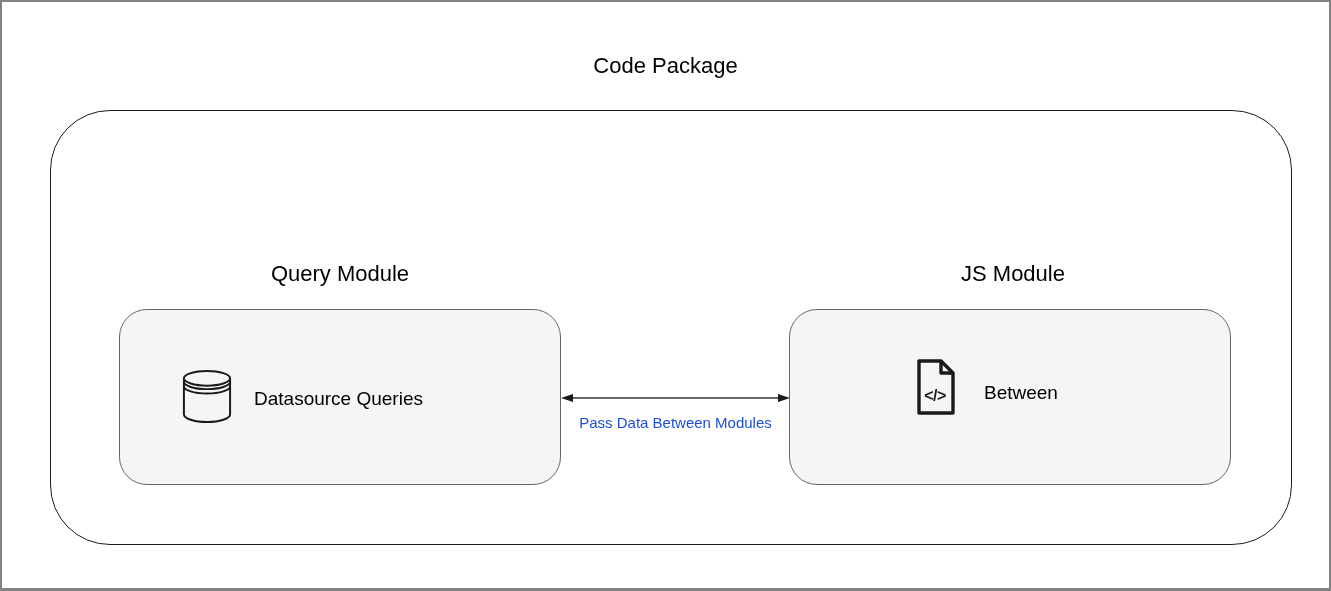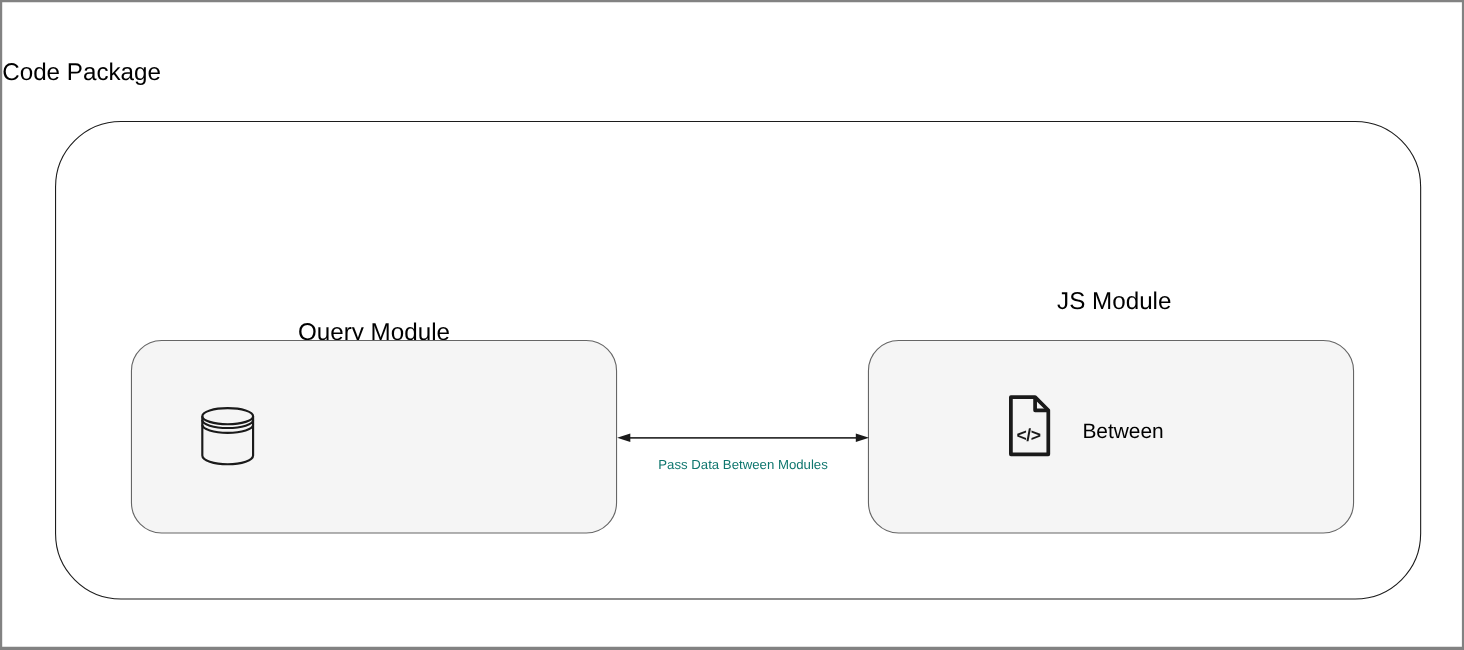--- a/index.html
+++ b/index.html
@@ -17,20 +17,21 @@
     background: #ffffff;
     border: 2px solid #828282;
     border-bottom-width: 3px;
     overflow: hidden;
   }
   .diagram-title {
     position: absolute;
     top: 50px;
     left: 0;
     width: 100%;
+    text-align: center;
     font-size: 22px;
     line-height: 28px;
     color: #000000;
     white-space: nowrap;
   }
   .package-container {
     position: absolute;
     left: 48px;
     top: 108px;
     width: 1240px;
@@ -41,21 +42,21 @@
   }
   .module-heading {
     position: absolute;
     top: 258px;
     width: 444px;
     text-align: center;
     font-size: 22px;
     line-height: 28px;
     white-space: nowrap;
   }
-  .module-heading.query { left: 116px; margin-top: 28px; }
+  .module-heading.query { left: 116px; }
   .module-heading.js    { left: 789px; }
   .module-box {
     position: absolute;
     top: 307px;
     width: 442px;
     height: 176px;
     box-sizing: border-box;
     background: #f5f5f5;
     border: 1px solid #666666;
     border-radius: 28px;
@@ -79,24 +80,24 @@
     top: 389px;
     width: 229px;
     height: 14px;
   }
   .connector-label {
     position: absolute;
     left: 559px;
     top: 411px;
     width: 229px;
     text-align: center;
-    font-size: 12px;
+    font-size: 15px;
     line-height: 19px;
     white-space: nowrap;
-    color: #0f766e;
+    color: #1d4ed8;
   }
 </style>
 </head>
 <body>
 
 <div class="page-frame">
 
   <div class="diagram-title">Code Package</div>
 
   <div class="package-container"></div>
@@ -105,20 +106,21 @@
 
   <div class="module-heading js">JS Module</div>
 
   <div class="module-box query">
     <svg class="shape-icon db-icon" viewBox="0 0 52 56" fill="none" stroke="#1a1a1a" stroke-width="2">
       <ellipse cx="26" cy="9.5" rx="23.5" ry="7.5"></ellipse>
       <path d="M2.5,13 a23.5,7.5 0 0 0 47,0"></path>
       <path d="M2.5,17.5 a23.5,7.5 0 0 0 47,0"></path>
       <path d="M2.5,9.5 L2.5,46 a23.5,8 0 0 0 47,0 L49.5,9.5"></path>
     </svg>
+    <span class="module-label query">Datasource Queries</span>
   </div>
 
   <div class="module-box js">
     <svg class="shape-icon file-icon" viewBox="0 0 44 58" fill="none" stroke="#1a1a1a" stroke-width="3.4" stroke-linejoin="round">
       <path d="M5,3 H27 L39,15 V55 H5 Z"></path>
       <path d="M27,3 V15 H39"></path>
       <text x="21" y="43" text-anchor="middle" stroke="none" fill="#1a1a1a" font-family="Liberation Sans, sans-serif" font-size="16" font-weight="bold" letter-spacing="-0.5">&lt;/&gt;</text>
     </svg>
     <span class="module-label js">Between</span>
   </div>

